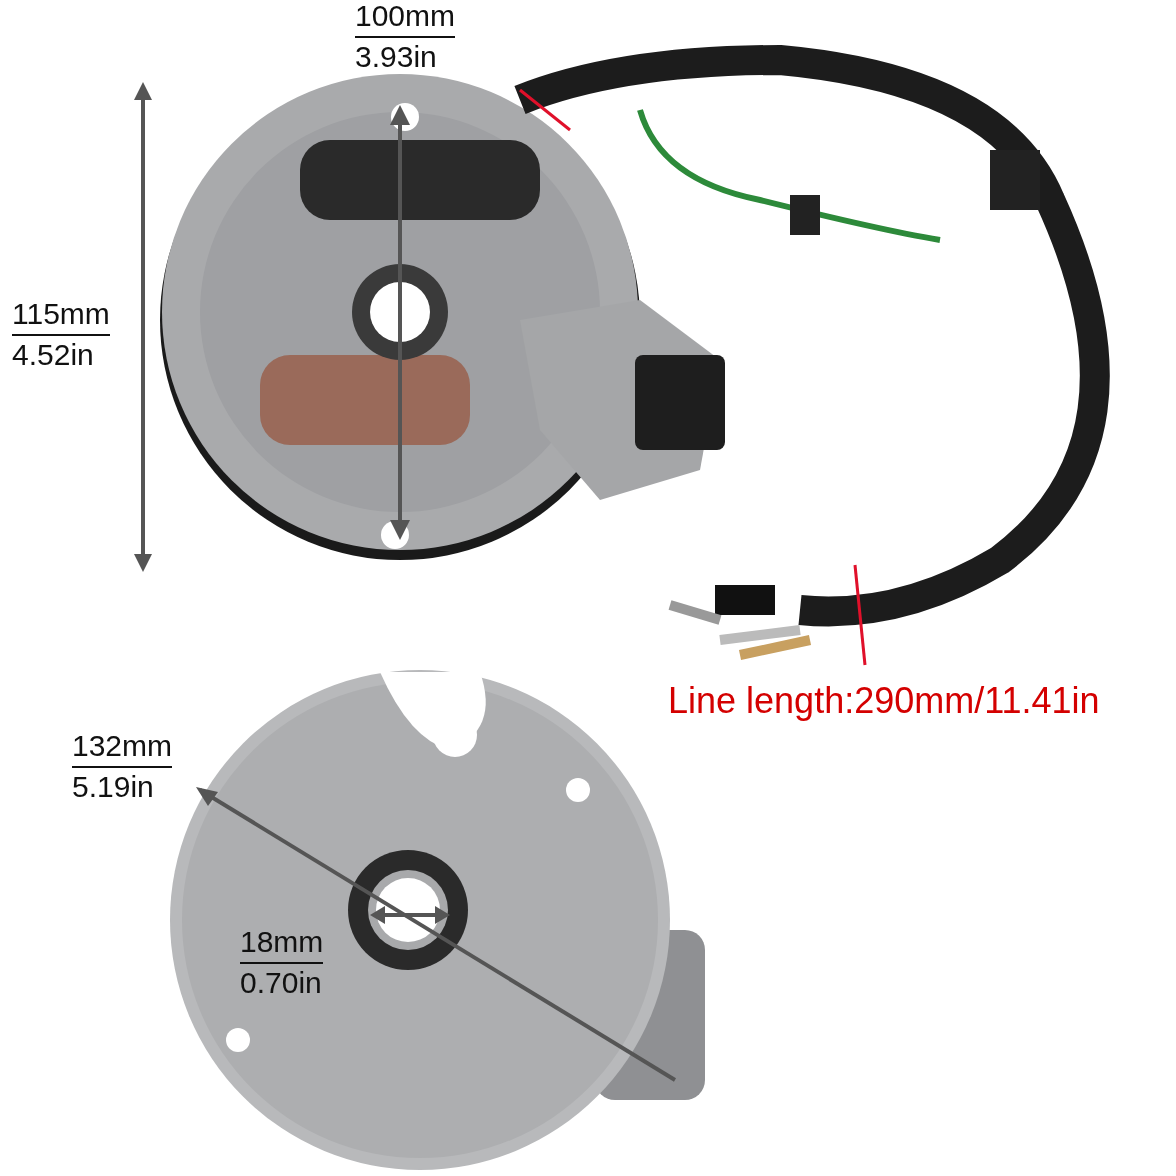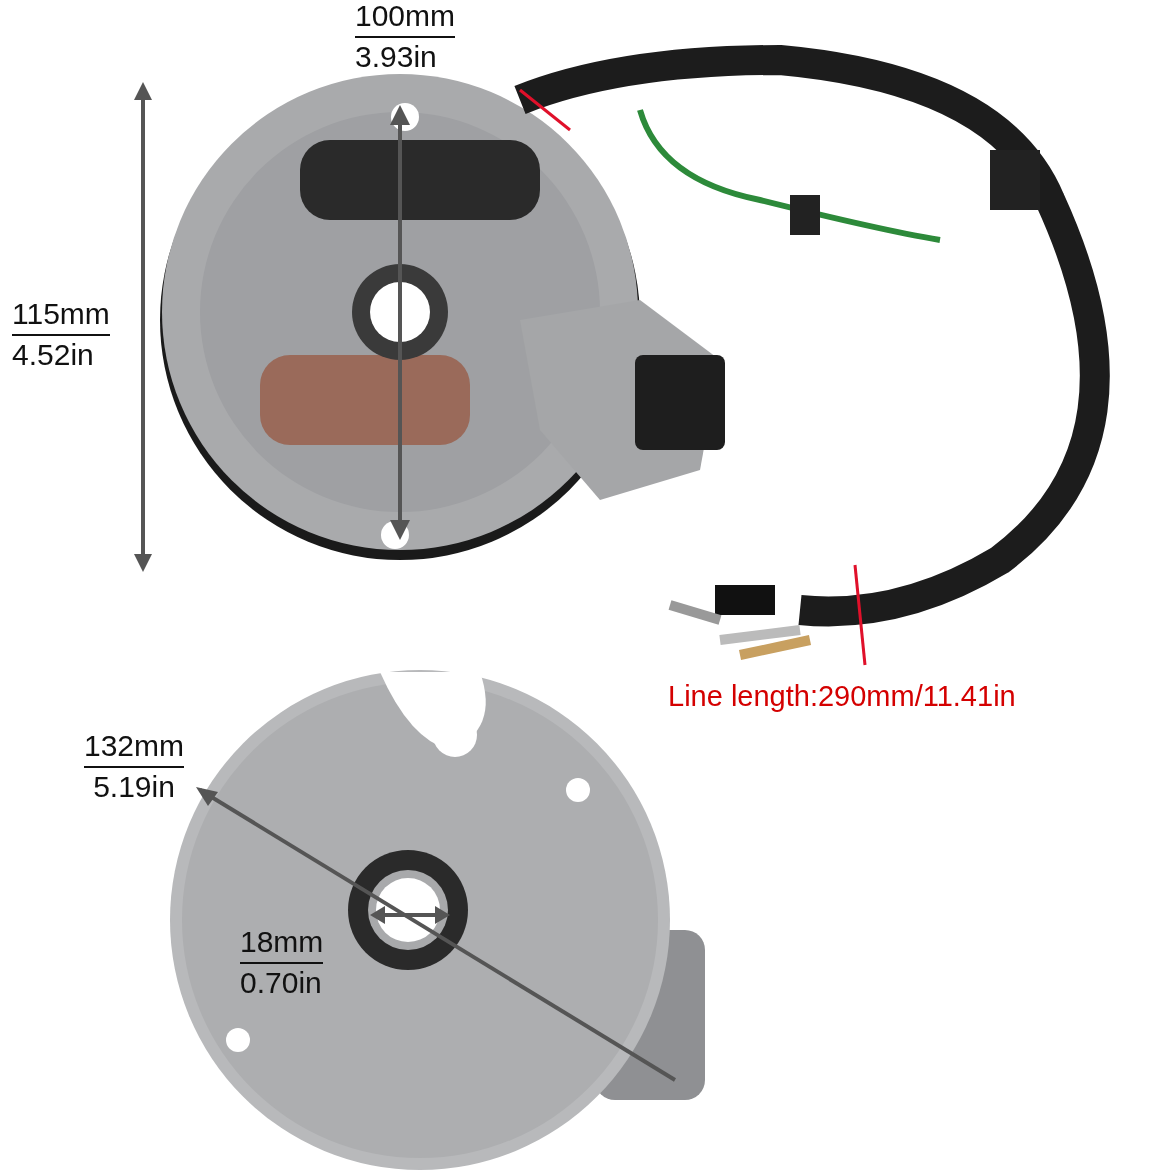--- a/index.html
+++ b/index.html
@@ -1,20 +1,20 @@
 <!DOCTYPE html>
 <html><head>
 <meta charset="utf-8">
 <style>
   html, body { margin:0; padding:0; background:#fff; }
   body { width:1176px; height:1176px; position:relative; overflow:hidden; font-family:"Liberation Sans", sans-serif; }
   .dim { position:absolute; color:#111; font-size:30px; line-height:36px; }
   .dim .top { display:block; border-bottom:2px solid #111; padding-bottom:2px; }
   .dim .bot { display:block; padding-top:1px; }
-  .red { color:#d40000; position:absolute; font-size:29px; }
+  .red { color:#d40000; position:absolute; font-size:36px; }
   svg { position:absolute; left:0; top:0; }
 </style>
 </head>
 <body>
 
 <svg width="1176" height="1176" viewBox="0 0 1176 1176">
 
   <g>
     <circle cx="400" cy="320" r="240" fill="#1a1a1a"></circle>
     <circle cx="400" cy="312" r="238" fill="#a9aaac"></circle>
@@ -77,21 +77,21 @@
   <span class="bot">3.93in</span>
 </div>
 
 <div class="dim" style="left:12px;top:272px;margin-top:24px;">
   <span class="top">115mm</span>
   <span class="bot">4.52in</span>
 </div>
 
 <div class="red" style="left:668px;top:680px;">Line length:290mm/11.41in</div>
 
-<div class="dim" style="left:84px;top:728px;text-align:center;">
+<div class="dim" style="left:72px;top:728px;">
   <span class="top">132mm</span>
   <span class="bot">5.19in</span>
 </div>
 
 <div class="dim" style="left:240px;top:880px;margin-top:44px;">
   <span class="top">18mm</span>
   <span class="bot">0.70in</span>
 </div>
 
 </body></html>

